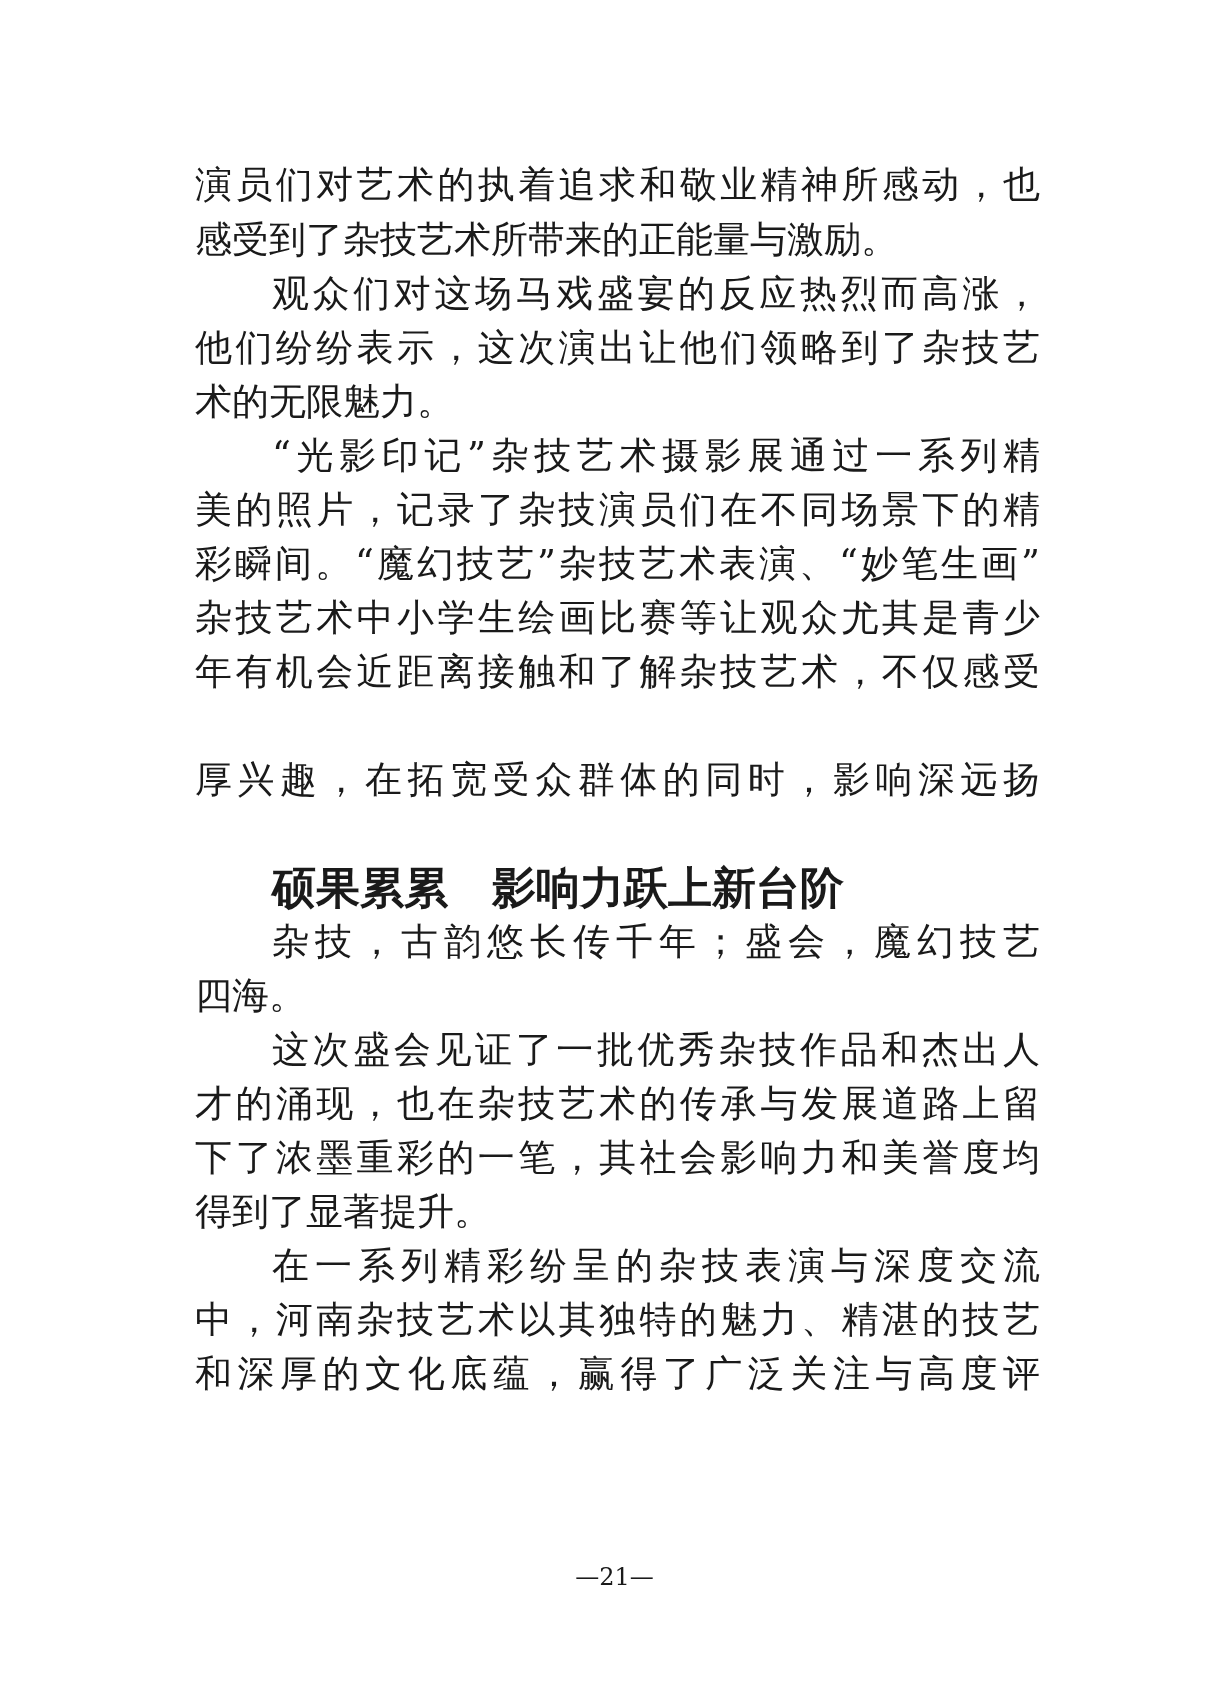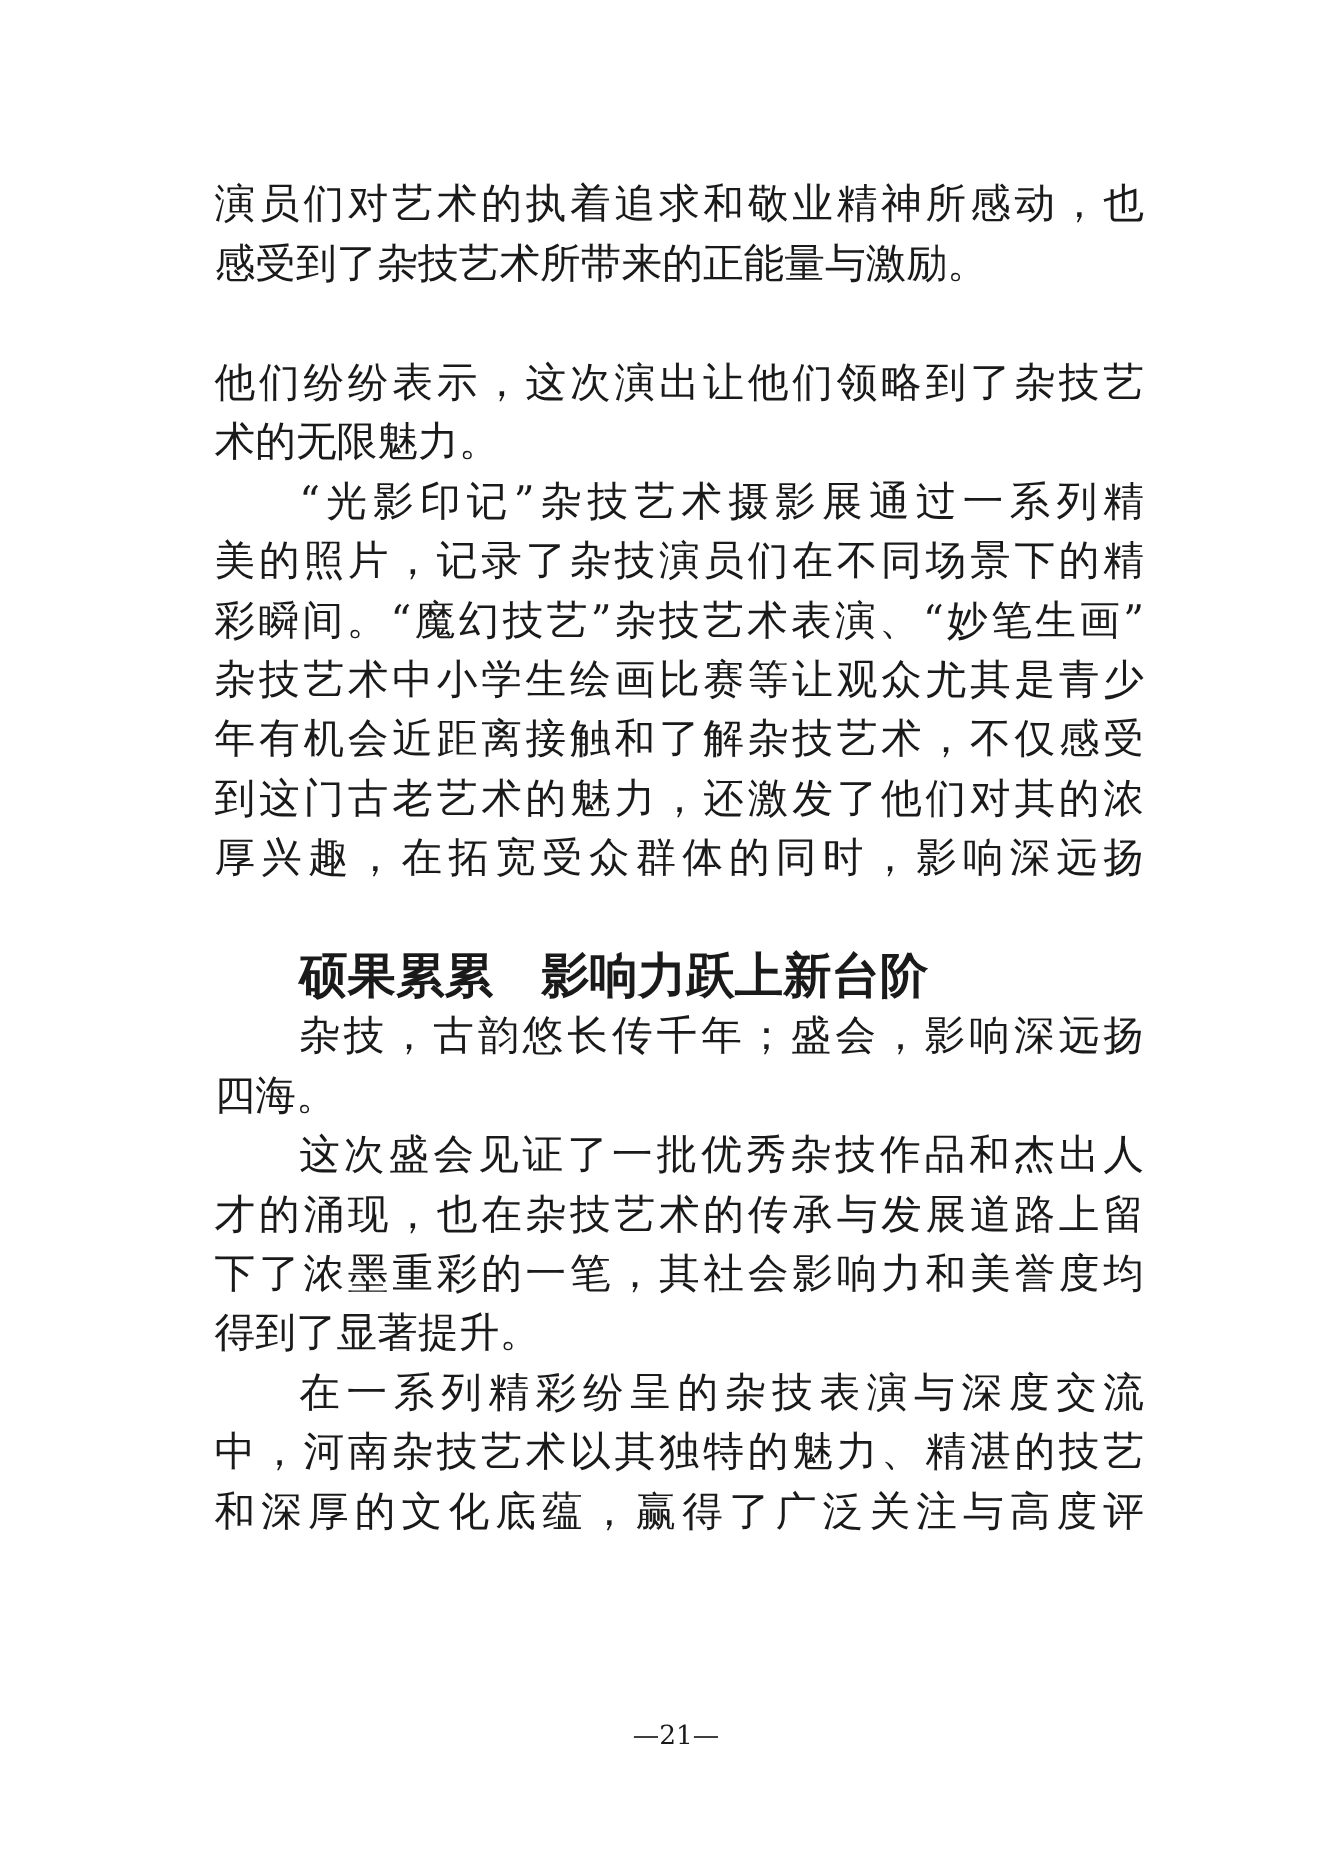--- a/index.html
+++ b/index.html
@@ -14,31 +14,31 @@
              font-family: "DejaVu Sans", "Liberation Sans", sans-serif; font-weight: bold; white-space: pre; }
   .page-number { position: absolute; top: 1560px; left: 0; width: 1205px; text-align: center;
                  font-size: 24px; line-height: 34px; }
 </style>
 </head>
 <body>
 
 <div class="page">
   <div class="line" style="top:163px">演员们对艺术的执着追求和敬业精神所感动，也</div>
   <div class="line last" style="top:218px">感受到了杂技艺术所带来的正能量与激励。</div>
+  <div class="line indent" style="top:272px">观众们对这场马戏盛宴的反应热烈而高涨，</div>
   <div class="line" style="top:326px">他们纷纷表示，这次演出让他们领略到了杂技艺</div>
   <div class="line last" style="top:380px">术的无限魅力。</div>
   <div class="line indent" style="top:434px">“光影印记”杂技艺术摄影展通过一系列精</div>
   <div class="line" style="top:488px">美的照片，记录了杂技演员们在不同场景下的精</div>
   <div class="line" style="top:542px">彩瞬间。“魔幻技艺”杂技艺术表演、“妙笔生画”</div>
   <div class="line" style="top:596px">杂技艺术中小学生绘画比赛等让观众尤其是青少</div>
   <div class="line" style="top:650px">年有机会近距离接触和了解杂技艺术，不仅感受</div>
-  <div class="line" style="top:704px">到这门古老艺术的魅力，还激发了他们对其的浓</div>
   <div class="line" style="top:758px">厚兴趣，在拓宽受众群体的同时，影响深远扬</div>
   <div class="heading" style="top:866px">硕果累累　影响力跃上新台阶</div>
-  <div class="line indent" style="top:920px">杂技，古韵悠长传千年；盛会，影响深远扬</div>
+  <div class="line indent" style="top:920px">杂技，古韵悠长传千年；盛会，魔幻技艺</div>
   <div class="line last" style="top:974px">四海。</div>
   <div class="line indent" style="top:1028px">这次盛会见证了一批优秀杂技作品和杰出人</div>
   <div class="line" style="top:1082px">才的涌现，也在杂技艺术的传承与发展道路上留</div>
   <div class="line" style="top:1136px">下了浓墨重彩的一笔，其社会影响力和美誉度均</div>
   <div class="line last" style="top:1190px">得到了显著提升。</div>
   <div class="line indent" style="top:1244px">在一系列精彩纷呈的杂技表演与深度交流</div>
   <div class="line" style="top:1298px">中，河南杂技艺术以其独特的魅力、精湛的技艺</div>
   <div class="line" style="top:1352px">和深厚的文化底蕴，赢得了广泛关注与高度评</div>
 
   <div class="page-number">—21—</div>

